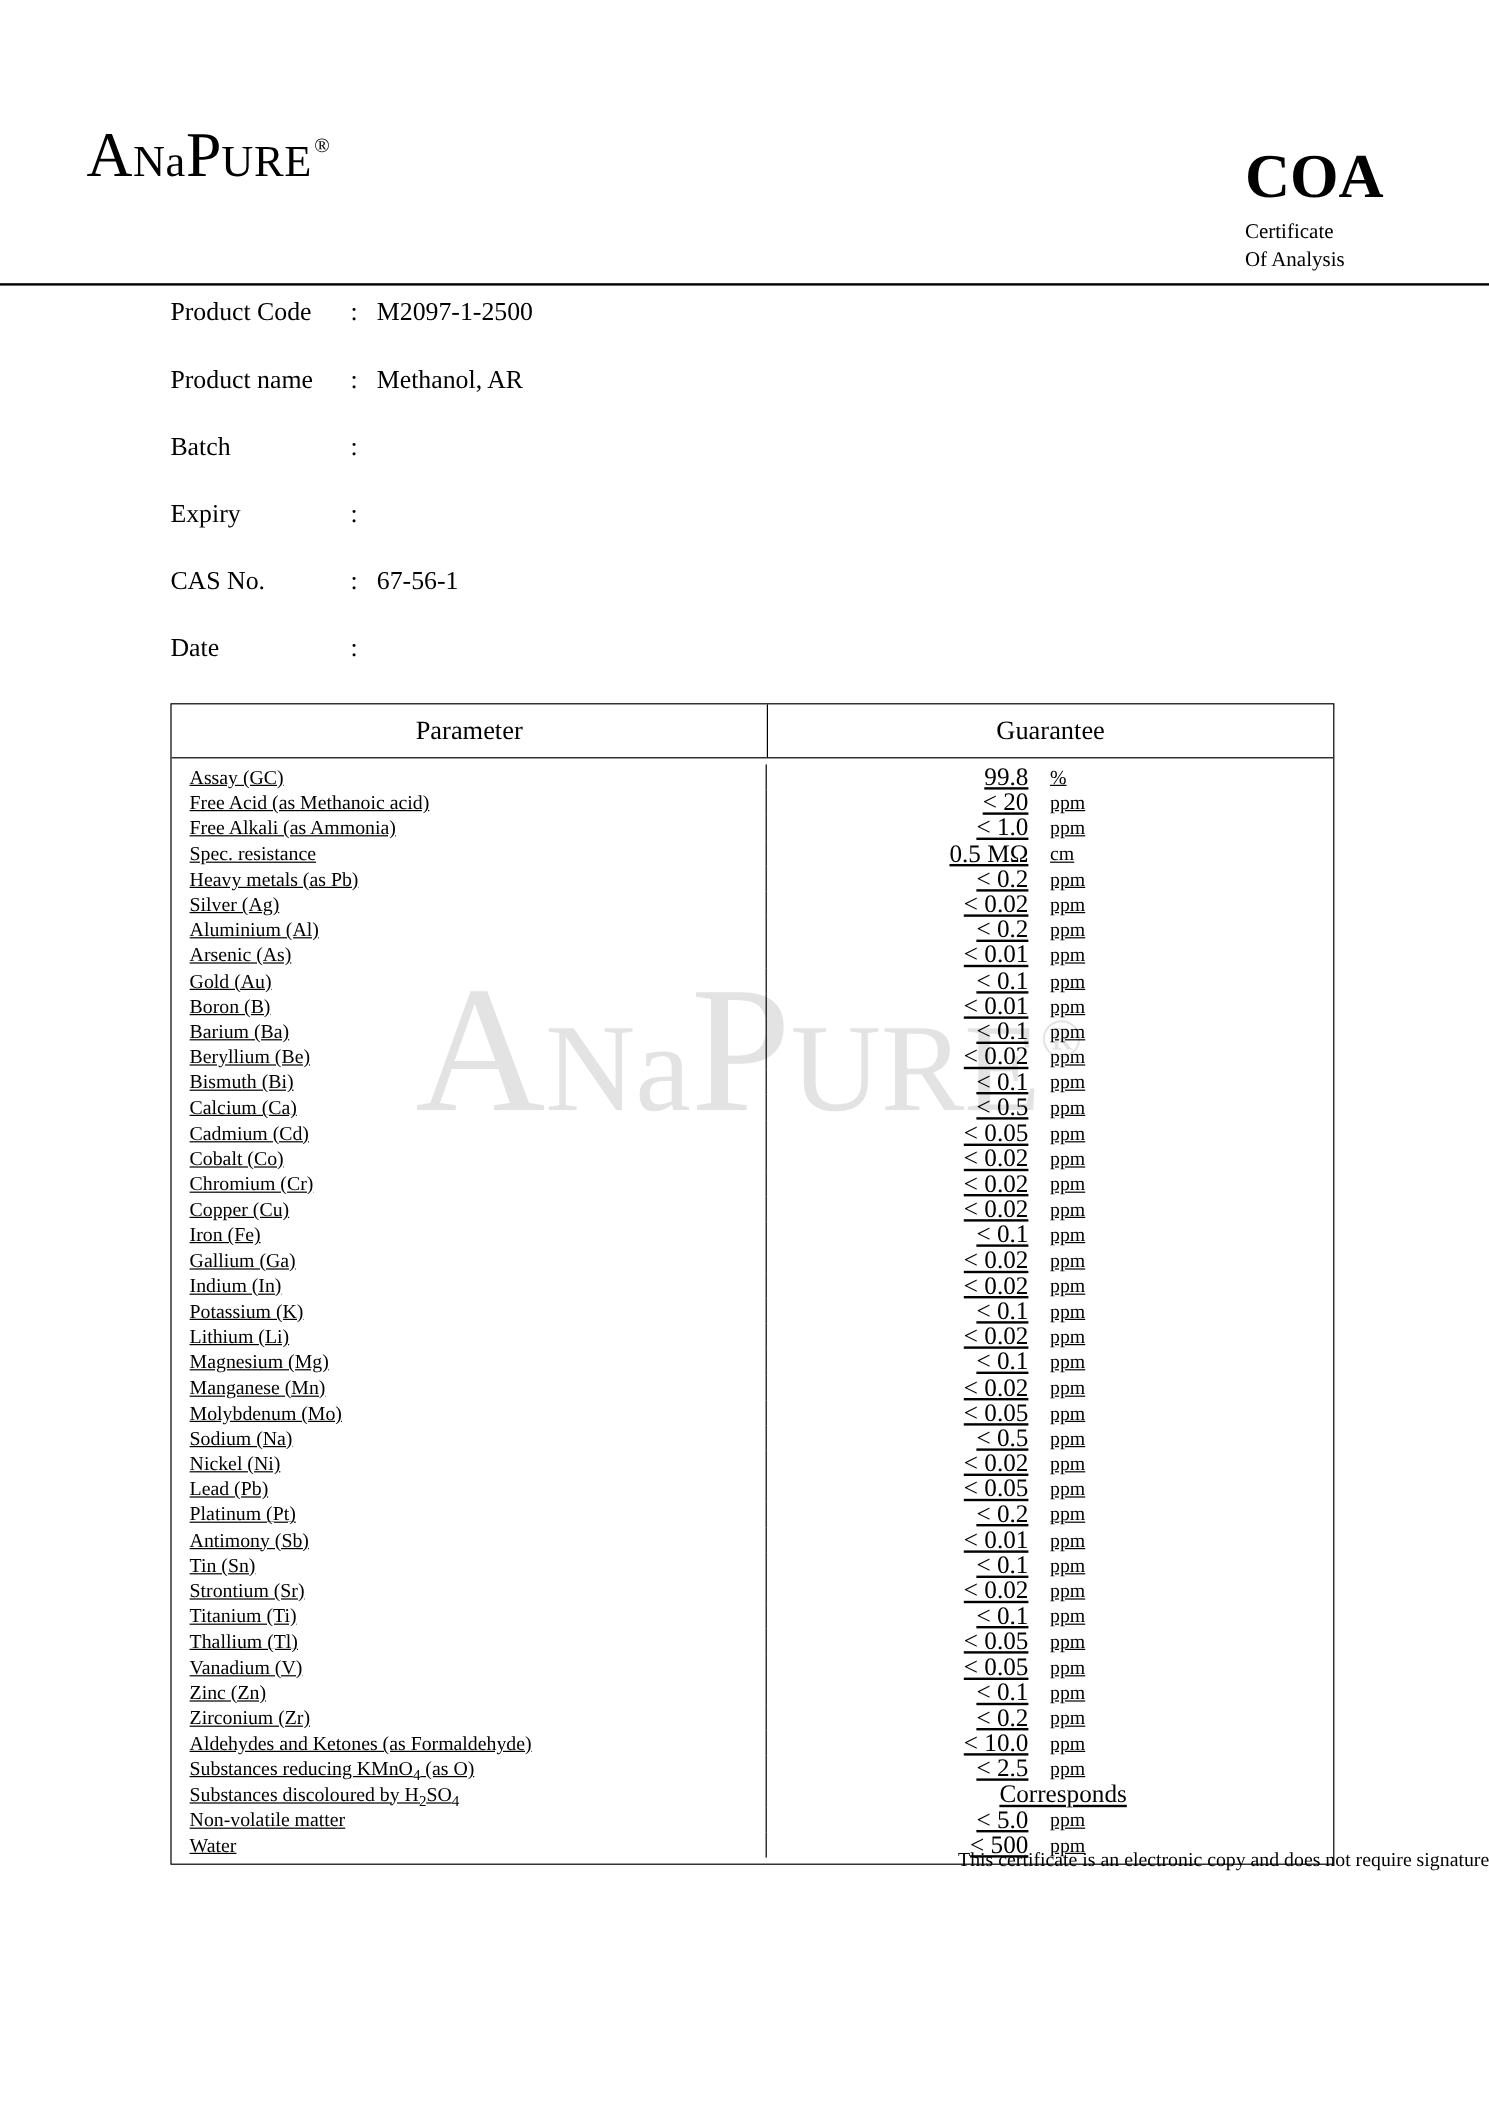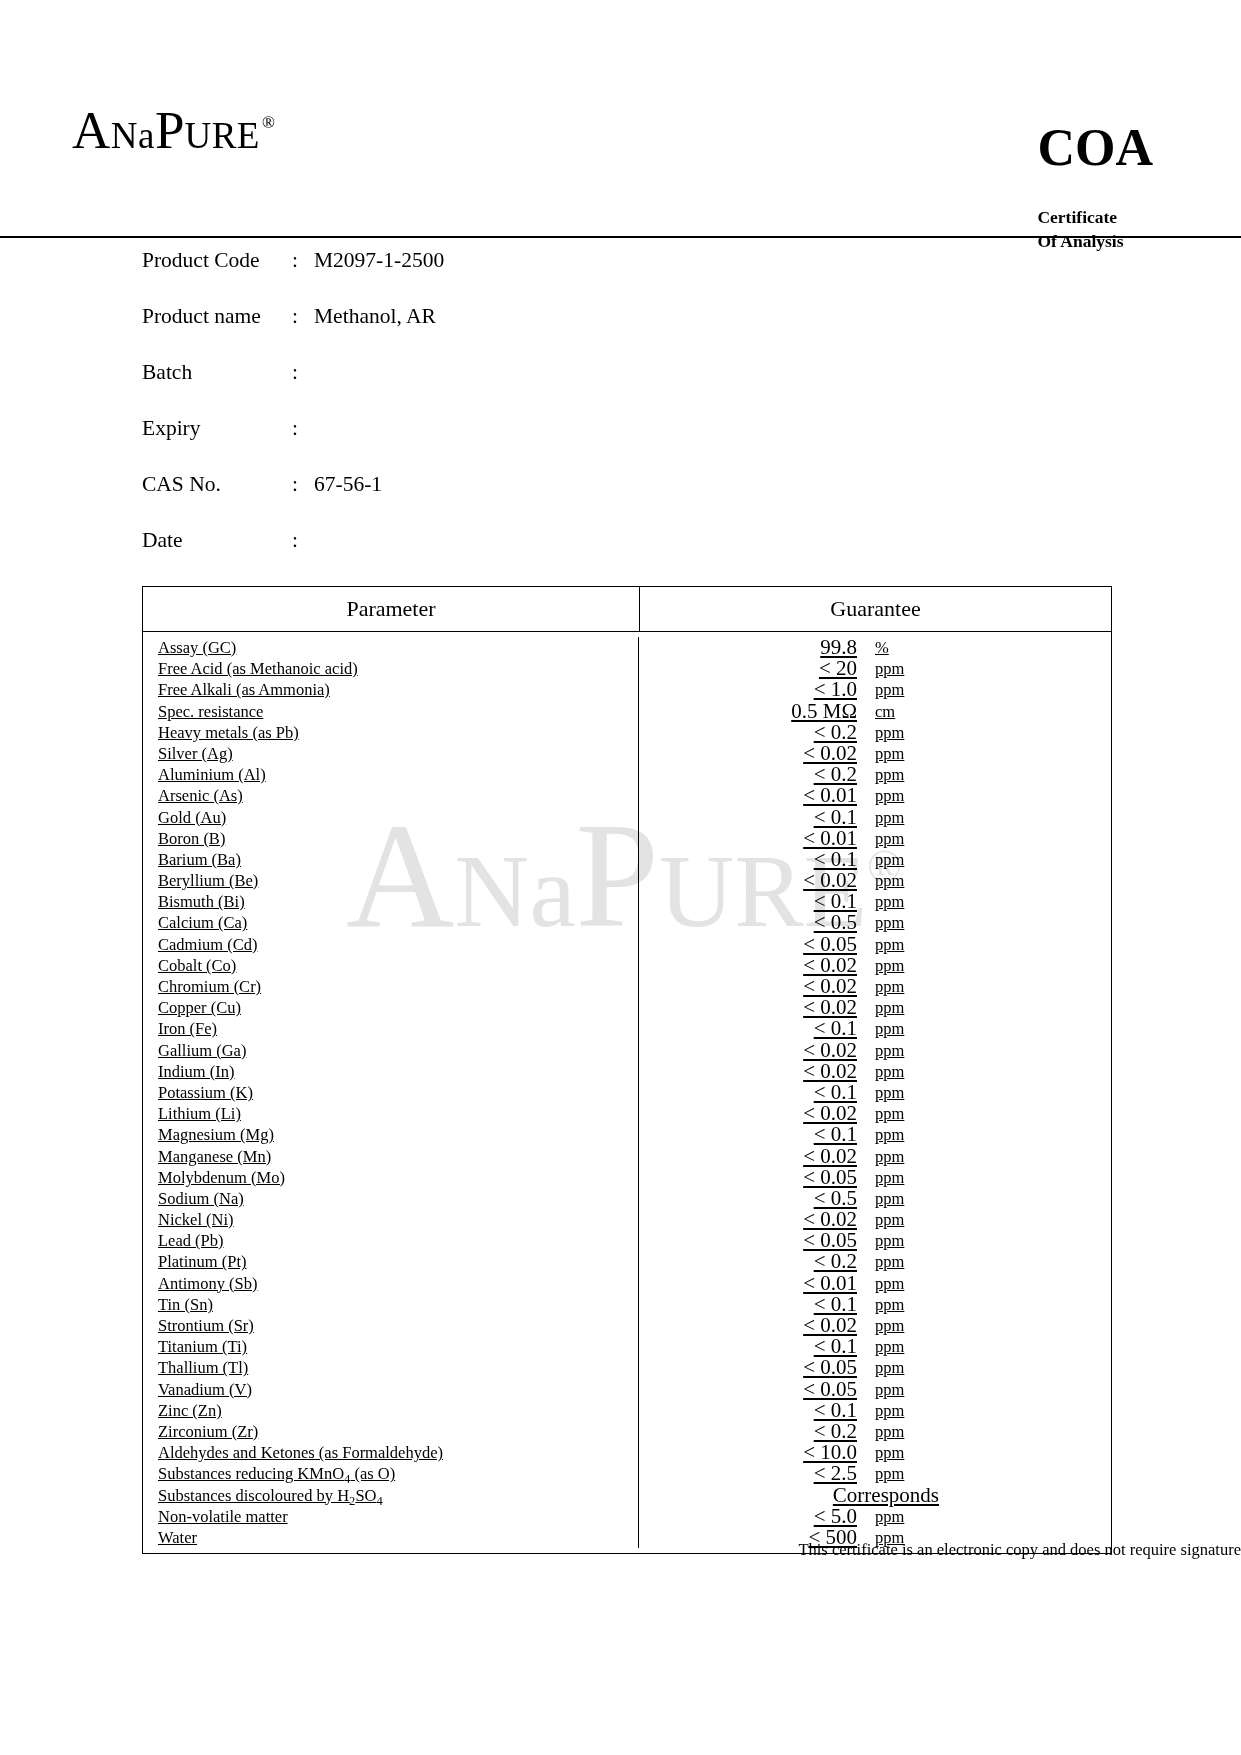--- a/index.html
+++ b/index.html
@@ -73,26 +73,25 @@
   .coa-word {
     font-family: "Liberation Serif", serif;
     font-weight: bold;
     font-size: 52px;
     letter-spacing: 0px;
     line-height: 1;
     margin-right: 14px;
   }
   .coa-sub {
     font-family: "Liberation Serif", serif;
-    font-weight: bold;
+    font-weight: normal;
     font-size: 17.5px;
     line-height: 1.35;
     padding-top: 7px;
     white-space: nowrap;
-    margin-top: 25px;
   }
 
   .header-rule {
     position: absolute;
     left: 0;
     top: 236px;
     width: 1241px;
     height: 2px;
     background: #000000;
   }

